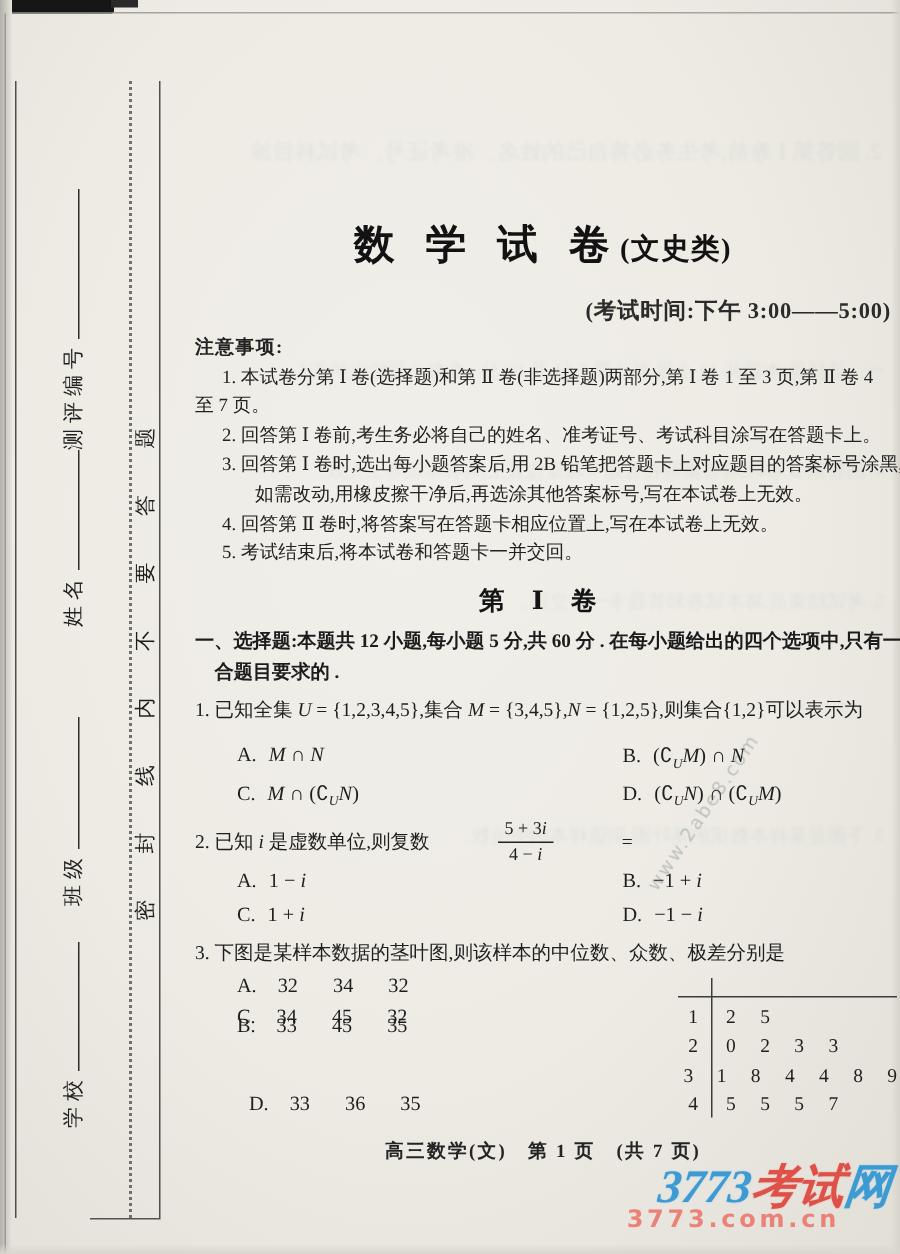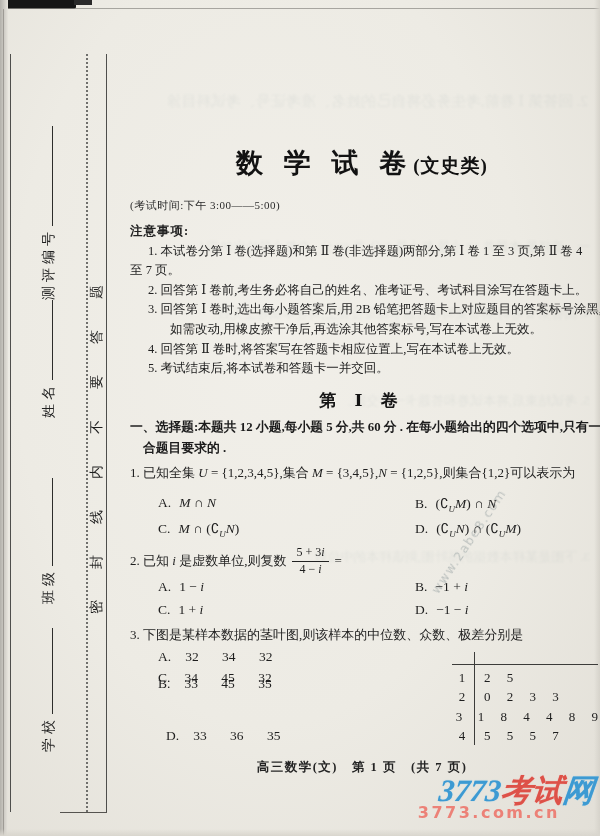--- a/index.html
+++ b/index.html
@@ -39,37 +39,37 @@
   .ghost{position:absolute;transform:scaleX(-1);filter:blur(1.1px);opacity:.07;color:#4f6a70;font-size:13px;white-space:nowrap;overflow:hidden;pointer-events:none;}
   .ghost-url{position:absolute;left:428px;top:588px;width:170px;color:#97a1a2;opacity:.55;font-size:12.5px;letter-spacing:1.5px;transform:rotate(-56deg);transform-origin:0 0;filter:blur(.4px);font-family:"DejaVu Sans",sans-serif;}
 
   
   .content{position:absolute;left:130px;top:0;width:464px;height:836px;}
   .content > div{position:absolute;}
   .exam-title{top:97px;width:100%;text-align:center;font-size:17px;font-weight:bold;letter-spacing:1.5px;color:#171717;white-space:nowrap;}
   .paper-title{top:145px;width:100%;text-align:center;white-space:nowrap;color:#121212;}
   .paper-title .big{font-size:27px;font-weight:bold;letter-spacing:7px;}
   .paper-title .suffix{font-size:19px;font-weight:bold;letter-spacing:1px;}
-  .exam-time{top:198px;width:100%;text-align:left;font-size:11px;font-weight:normal;letter-spacing:.5px;}
+  .exam-time{top:198px;width:100%;text-align:right;font-size:15px;font-weight:bold;letter-spacing:.5px;}
   .notice{top:222px;left:0;width:100%;font-size:12.5px;line-height:19.6px;color:#222;}
   .notice .nh{font-weight:bold;letter-spacing:1px;}
   .nl{white-space:nowrap;}
   .ind1{padding-left:18px;}
   .ind2{padding-left:40px;}
   .section-heading{top:389px;width:100%;text-align:center;font-size:17px;font-weight:bold;letter-spacing:7px;color:#151515;}
   .intro{top:417px;width:100%;font-size:12.8px;line-height:21px;font-weight:bold;color:#1c1c1c;}
   .intro .l2{padding-left:13px;}
   .stem{font-size:13px;white-space:nowrap;color:#1e1e1e;}
   .q1-stem{top:464px;}
   .q3-stem{top:626px;}
   .opt{font-size:13.5px;white-space:nowrap;color:#1e1e1e;}
   .opt .key{margin-right:8px;}
   .q1-a{top:495px;left:28px;} .q1-b{top:495px;left:285px;}
   .q1-c{top:520px;left:28px;} .q1-d{top:520px;left:285px;}
-  .q2-stem{top:545px;display:flex;align-items:center;height:32px;}
+  .q2-stem{top:545px;display:flex;align-items:center;height:32px;gap:40px;}
   .frac{display:inline-block;text-align:center;font-size:12px;line-height:1.15;margin:0 6px;vertical-align:middle;}
   .frac .num{display:block;padding:0 4px 1px;border-bottom:1px solid #222;}
   .frac .den{display:block;padding-top:1px;}
   .q2-a{top:579px;left:28px;} .q2-b{top:579px;left:285px;}
   .q2-c{top:602px;left:28px;} .q2-d{top:602px;left:285px;}
   .q3-a{top:649px;left:28px;} .q3-b{top:676px;left:28px;}
   .q3-c{top:670px;left:28px;} .q3-d{top:728px;left:36px;}
   .q3-opt .nums{word-spacing:20px;margin-left:6px;text-align:center;}
   i{font-style:italic;}
   sub{font-size:9px;}

